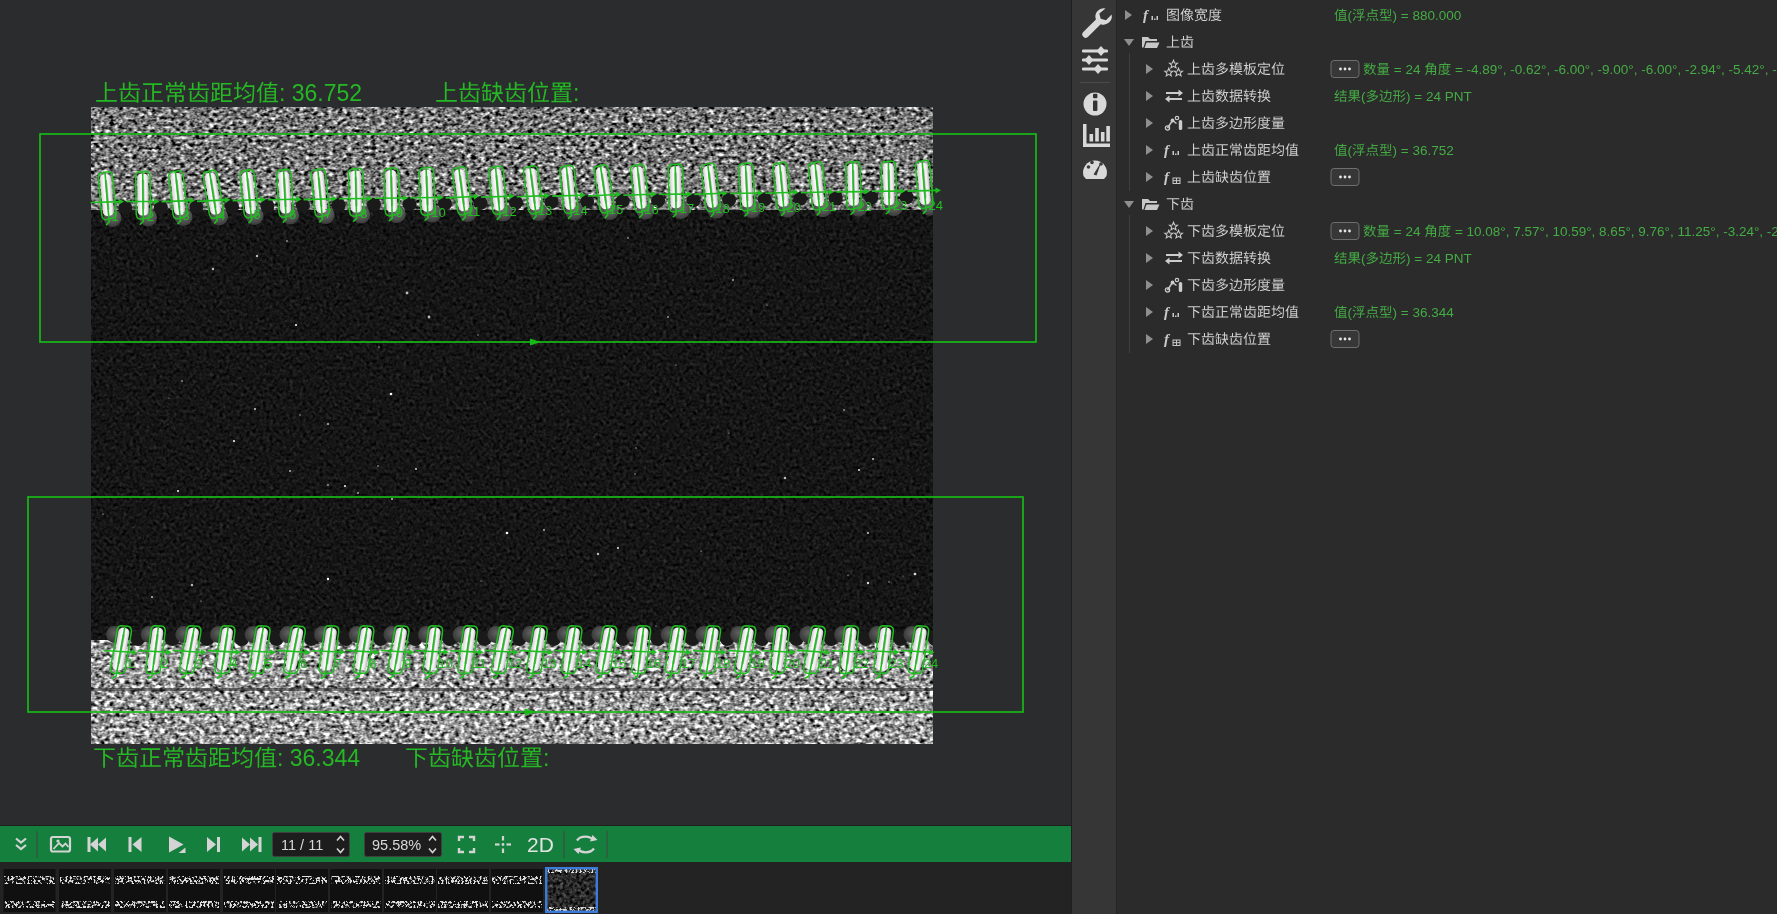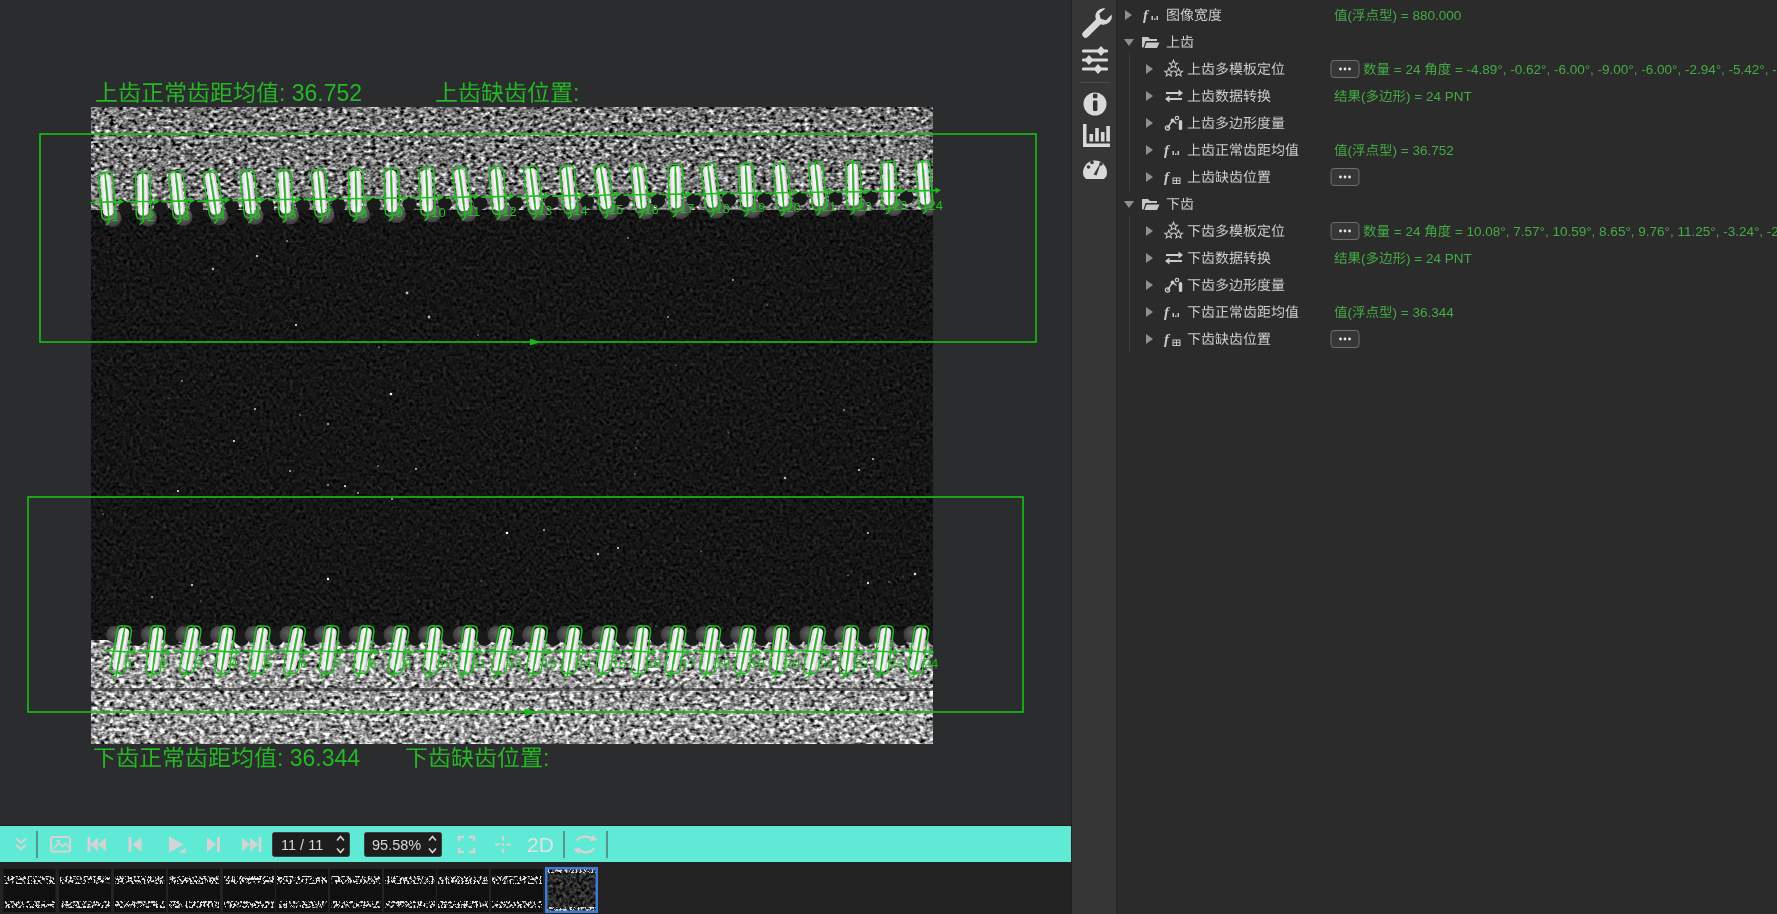--- a/index.html
+++ b/index.html
@@ -1,21 +1,21 @@
 <!DOCTYPE html>
 <html><head><meta charset="utf-8">
 <style>
 * { margin:0; padding:0; box-sizing:border-box; }
 html,body { width:1777px; height:914px; overflow:hidden; background:#2b2b2b;
   font-family:"Liberation Sans",sans-serif; }
 #viewer { position:absolute; left:0; top:0; width:1071px; height:825px; background:#2b2c2d; }
 #vtoolbar { position:absolute; left:1071px; top:0; width:46px; height:914px; background:#363636;
   border-left:1px solid #1f1f1f; border-right:1px solid #242424; }
 #panel { position:absolute; left:1117px; top:0; width:660px; height:914px; background:#2b2b2b; overflow:hidden; }
-#controls { position:absolute; left:0; top:825px; width:1071px; height:37px; background:#5eead4;
+#controls { position:absolute; left:0; top:825px; width:1071px; height:37px; background:#15803d;
   border-top:1px solid #1e1e1e; }
 #filmstrip { position:absolute; left:0; top:862px; width:1071px; height:52px; background:#232323; }
 </style></head>
 <body>
 <svg width="0" height="0" style="position:absolute">
     <defs>
       <path id="q0" d="M427 825V43H51V-32H950V43H506V441H881V516H506V825Z"></path>
       <path id="q1" d="M55 766V691H441V-79H520V451C635 389 769 306 839 250L892 318C812 379 653 469 534 527L520 511V691H946V766Z"></path>
       <path id="q2" d="M369 658V585H914V658ZM435 509C465 370 495 185 503 80L577 102C567 204 536 384 503 525ZM570 828C589 778 609 712 617 669L692 691C682 734 660 797 641 847ZM326 34V-38H955V34H748C785 168 826 365 853 519L774 532C756 382 716 169 678 34ZM286 836C230 684 136 534 38 437C51 420 73 381 81 363C115 398 148 439 180 484V-78H255V601C294 669 329 742 357 815Z"></path>
       <path id="q3" d="M599 840C596 810 591 774 586 738H329V671H574C568 637 562 605 555 578H382V14H286V-51H958V14H869V578H623C631 605 639 637 646 671H928V738H661L679 835ZM450 14V97H799V14ZM450 379H799V293H450ZM450 435V519H799V435ZM450 239H799V152H450ZM264 839C211 687 124 538 32 440C45 422 66 383 74 366C103 398 132 435 159 475V-80H229V589C269 661 304 739 333 817Z"></path>

